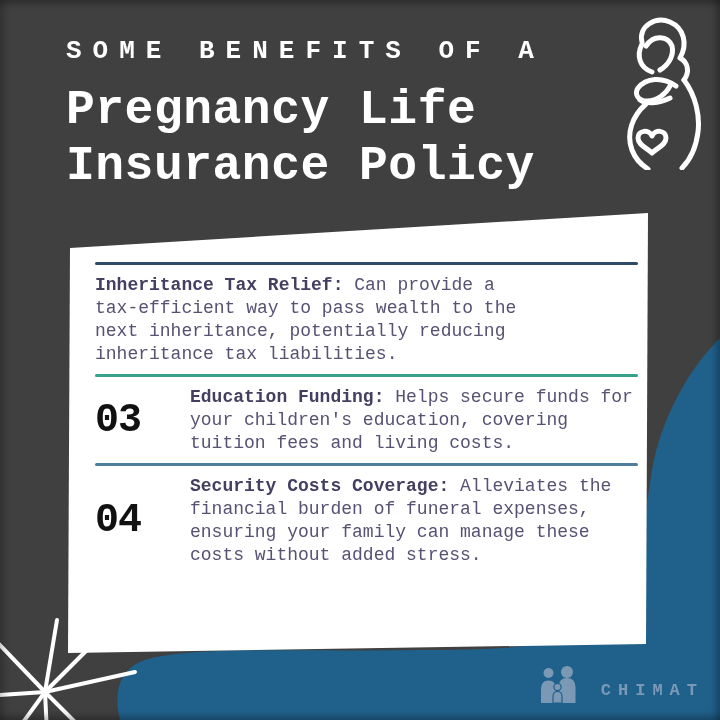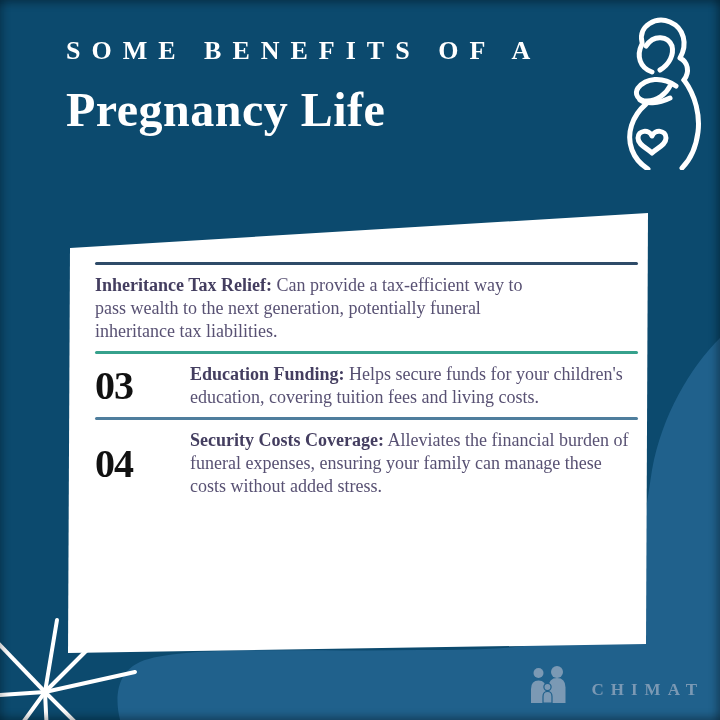--- a/index.html
+++ b/index.html
@@ -2,23 +2,23 @@
 <html><head>
 <meta charset="utf-8">
 <style>
   html, body { margin: 0; padding: 0; background: #2a2a2a; }
   * { box-sizing: border-box; }
 
   .canvas {
     position: relative;
     width: 720px;
     height: 720px;
-    background: #0c4a6e;
+    background: #404040;
     overflow: hidden;
-    font-family: Liberation Serif, serif;
+    font-family: Liberation Mono, monospace;
   }
 
   
   .blob-svg { position: absolute; inset: 0; width: 720px; height: 720px; }
 
   
   .header { position: absolute; left: 66px; top: 36px; width: 540px; color: #ffffff; }
   .kicker {
     font-size: 26px; font-weight: 700; letter-spacing: 11px;
     color: #ffffff; white-space: nowrap;
@@ -109,20 +109,21 @@
       <line x1="60" y1="80" x2="18" y2="138"></line>
       <line x1="60" y1="80" x2="0" y2="84"></line>
       <line x1="60" y1="80" x2="12" y2="30"></line>
     </g>
   </svg>
 
   <div class="header">
     <div class="kicker">SOME BENEFITS OF A</div>
     <div class="big-title">
       <div>Pregnancy Life</div>
+      <div>Insurance Policy</div>
     </div>
   </div>
 
   <svg class="woman-icon" viewBox="0 0 104 158" aria-hidden="true">
     <g fill="none" stroke="#ffffff" stroke-width="5" stroke-linecap="round" stroke-linejoin="round">
 
       <path d="M34,30 C30,14 48,4 62,10 C76,16 80,32 72,46 C80,50 82,60 76,68"></path>
 
       <path d="M34,32 C28,44 32,56 44,60"></path>
 
@@ -141,21 +142,21 @@
 
   <div class="card">
     <div class="card-content">
 
       <div class="row">
       </div>
 
       <div class="divider divider-1"></div>
 
       <div class="row">
-        <div class="body-text"><b>Inheritance Tax Relief:</b> <span>Can provide a tax-efficient way to pass wealth to the next generation, potentially funeral inheritance tax liabilities.</span></div>
+        <div class="body-text"><b>Inheritance Tax Relief:</b> <span>Can provide a tax-efficient way to pass wealth to the next inheritance, potentially reducing inheritance tax liabilities.</span></div>
       </div>
 
       <div class="divider divider-2"></div>
 
       <div class="row">
         <div class="num">03</div>
         <div class="body-text"><b>Education Funding:</b> <span>Helps secure funds for your children's education, covering tuition fees and living costs.</span></div>
       </div>
 
       <div class="divider divider-3"></div>

